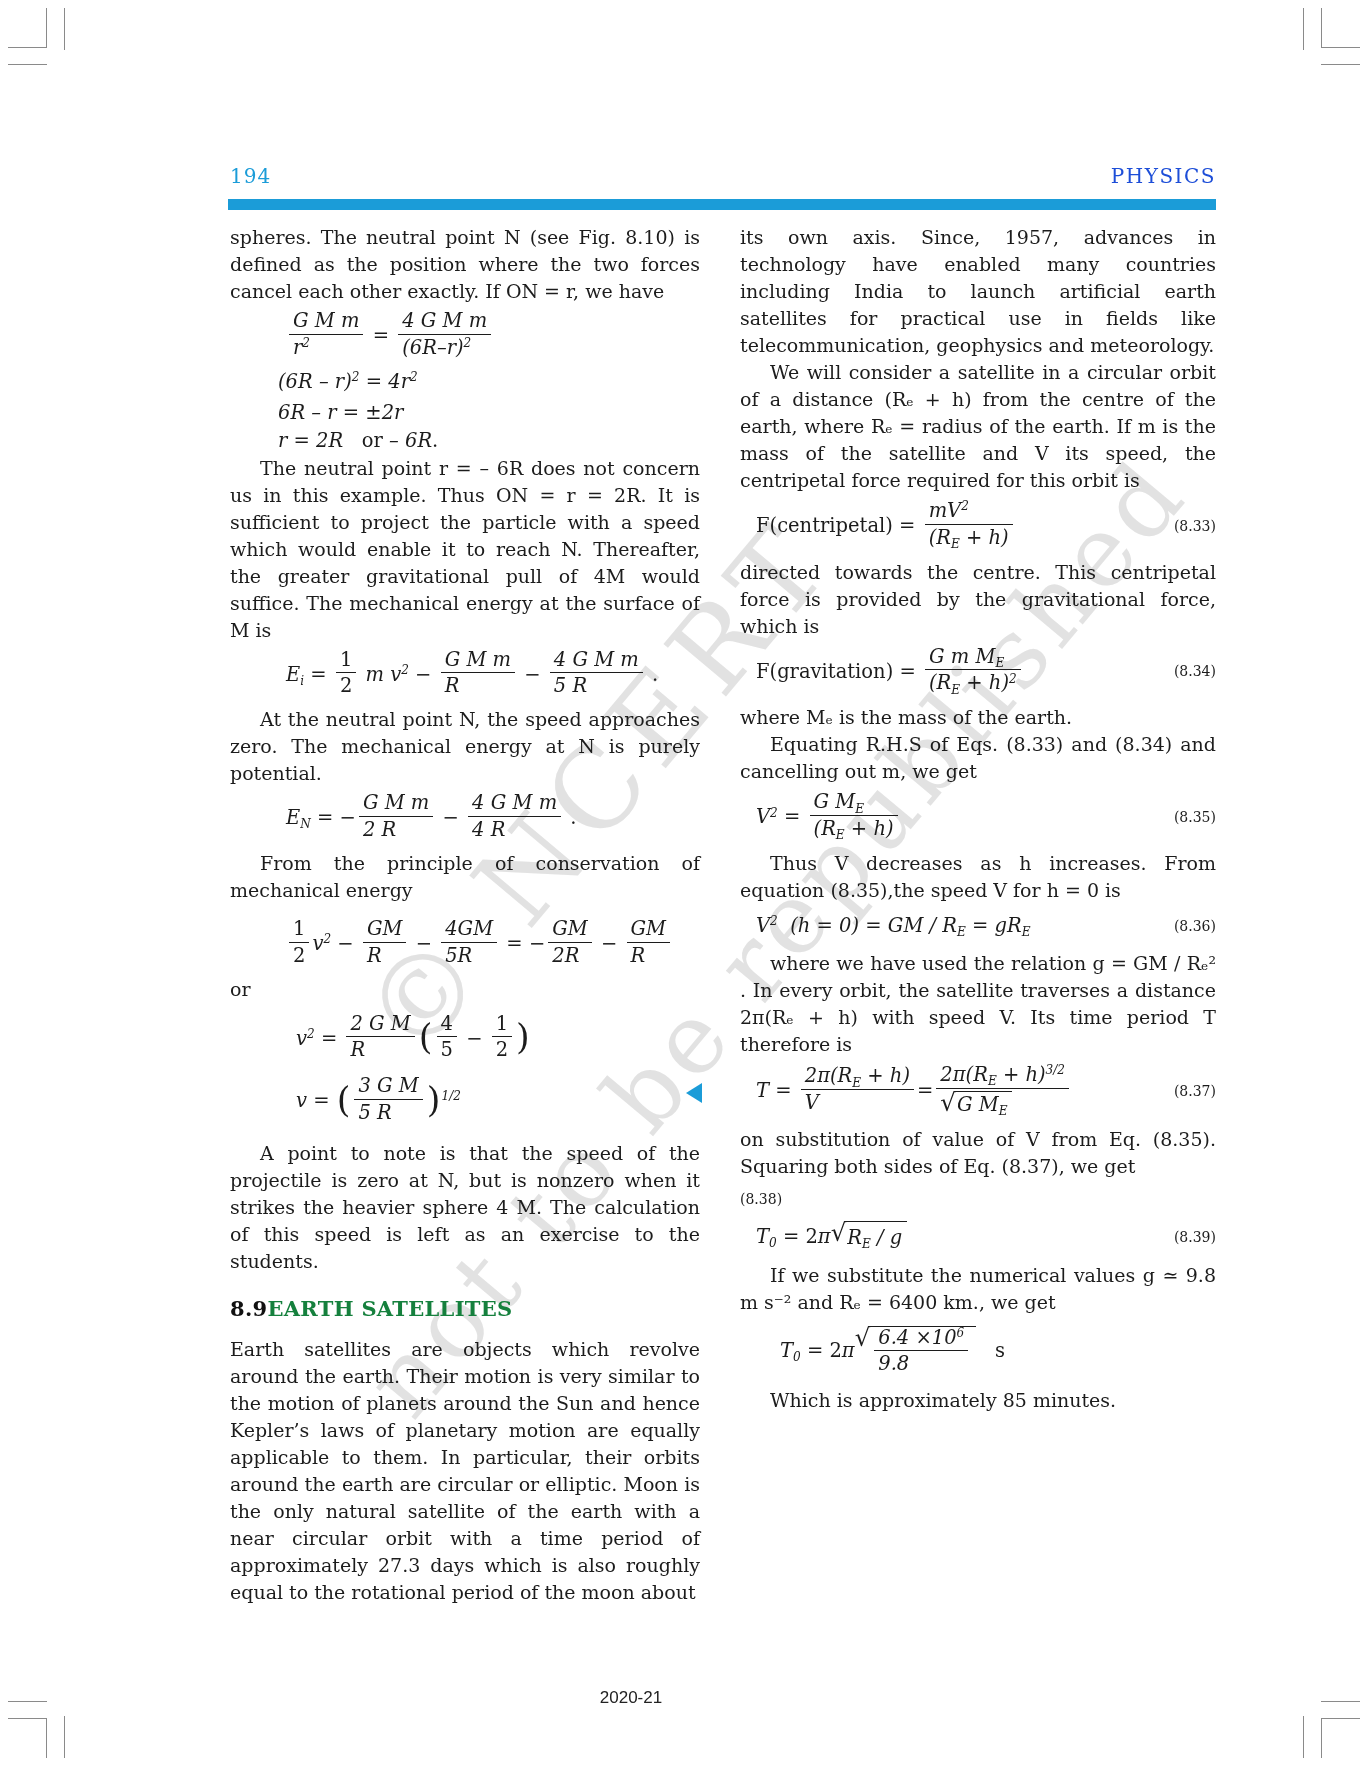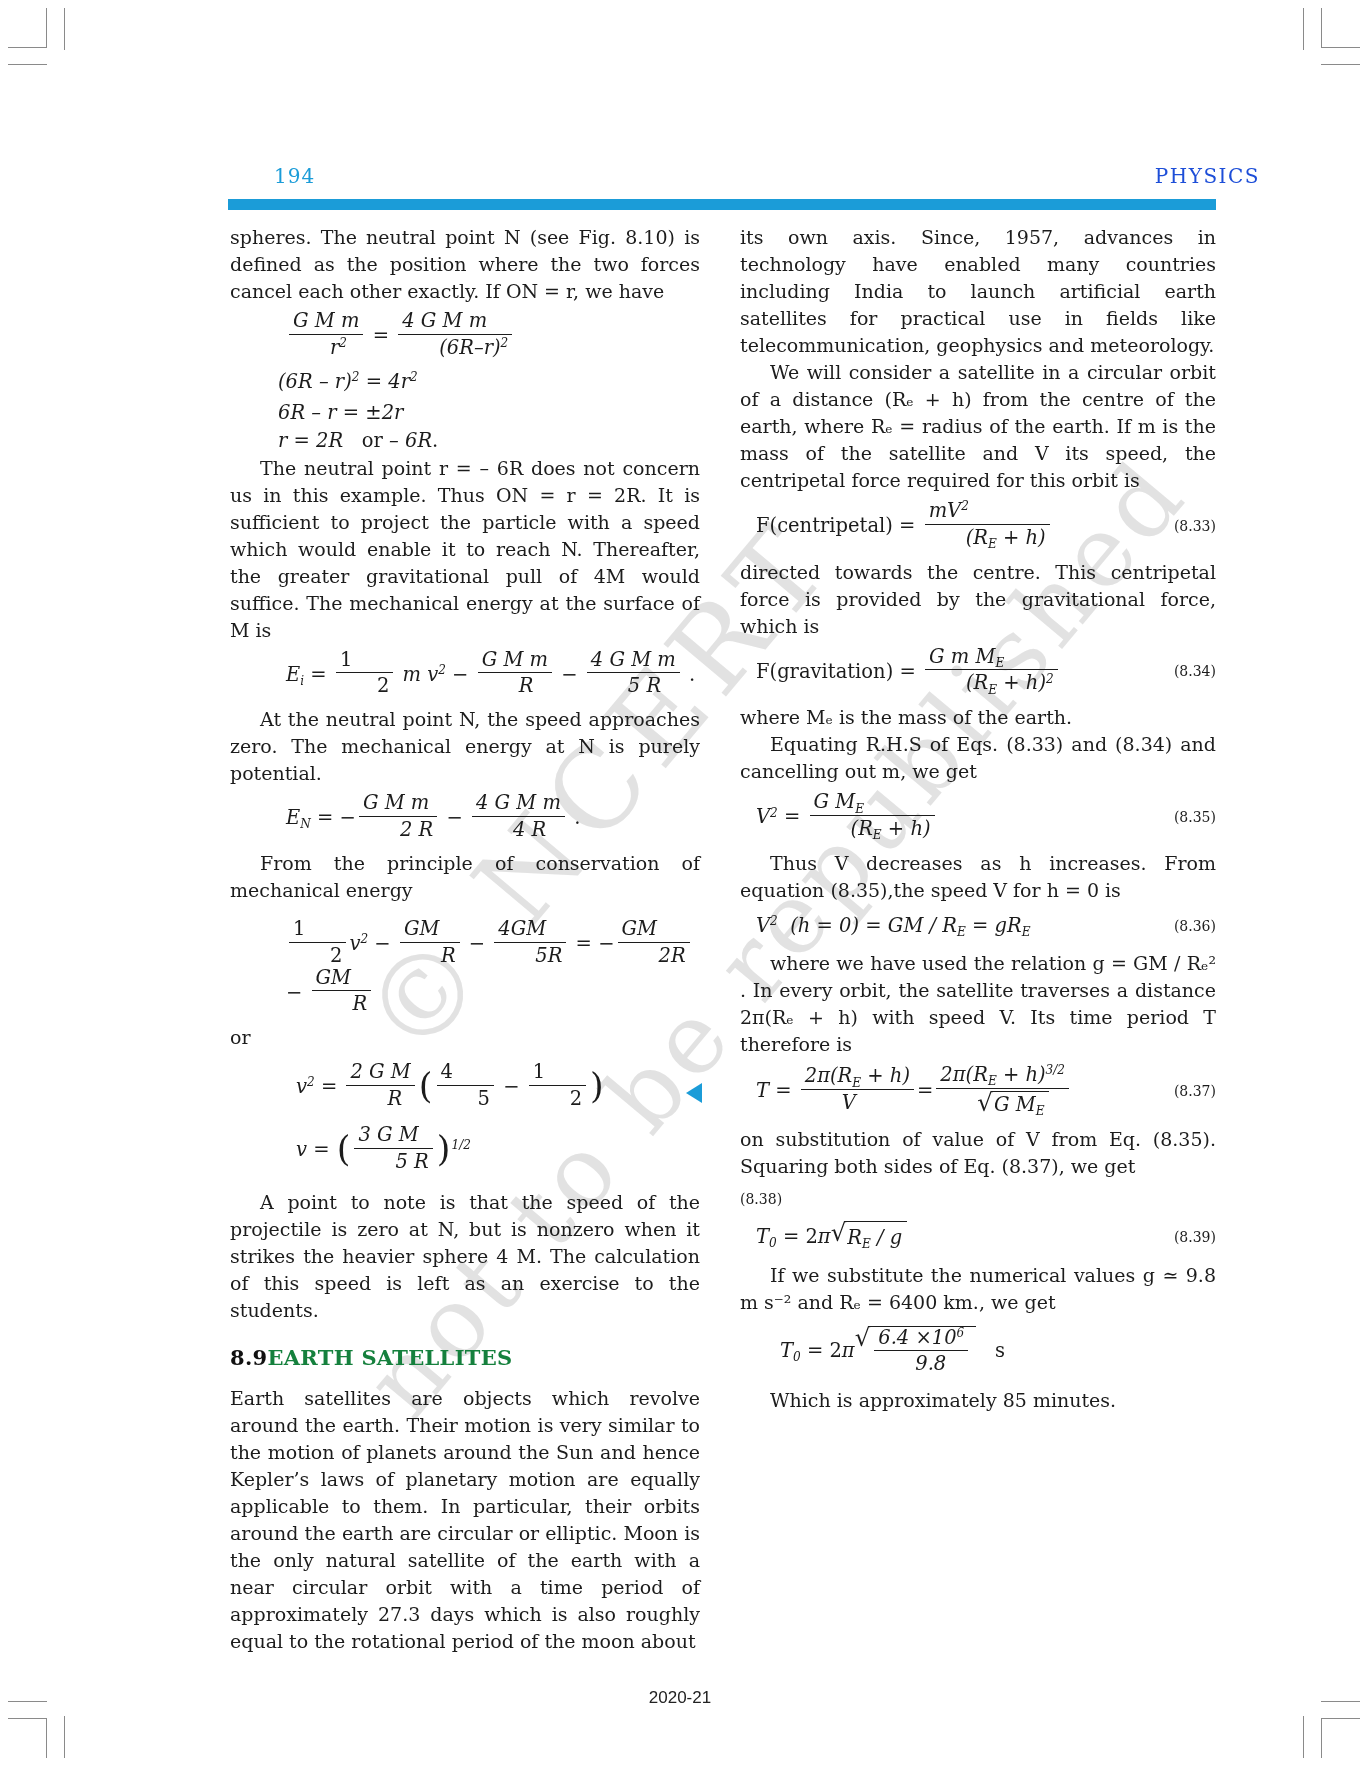--- a/index.html
+++ b/index.html
@@ -1,21 +1,21 @@
 <!DOCTYPE html>
 <html><head>
 <meta charset="utf-8">
 <style>
   html,body{margin:0;padding:0;background:#fff;}
   #page{position:relative;width:1368px;height:1766px;background:#ffffff;overflow:hidden;
         font-family:"DejaVu Serif","Liberation Serif",serif;color:#1c1c1c;}
   
   .crop{position:absolute;background:#8a8a8a;}
   
-  .header{position:absolute;left:230px;top:164px;width:986px;display:flex;justify-content:space-between;align-items:baseline;margin-left:44px;}
+  .header{position:absolute;left:230px;top:164px;width:986px;display:flex;justify-content:space-between;align-items:baseline;}
   .pagenum{font-size:20px;color:#1b9cd8;letter-spacing:1px;}
   .subject{font-size:20px;color:#1d4ed8;letter-spacing:1.5px;}
   .bluebar{position:absolute;left:228px;top:199px;width:988px;height:11px;background:#1b9cd8;}
   
   .col{position:absolute;top:224px;font-size:19px;line-height:27px;}
   .col-left{left:230px;width:470px;}
   .col-right{left:740px;width:476px;}
   p{margin:0;text-align:justify;}
   p.ind{text-indent:30px;}
   p.noj{text-align:left;}
@@ -30,35 +30,35 @@
   .eqrow .eq{flex:1;padding-left:16px;}
   .eqnum{flex:none;font-size:14px;}
   .eq,.eqblock,.eqline{font-size:19.5px;}
   .mi{font-style:italic;white-space:pre-wrap;}
   .mr{font-style:normal;white-space:pre-wrap;}
   .msup{font-size:62%;font-style:italic;position:relative;top:-0.55em;white-space:pre;}
   .msub{font-size:62%;font-style:italic;position:relative;top:0.35em;white-space:pre;}
   .mbig{font-size:1.8em;font-style:normal;vertical-align:middle;line-height:.6;padding:0 1px;position:relative;top:-2px;}
   .mfrac{display:inline-block;vertical-align:middle;text-align:left;margin:0 3px;position:relative;top:-2px;}
   .mfrac>.num{display:block;border-bottom:1.5px solid #1c1c1c;padding:0 4px 2px;line-height:1.12;}
-  .mfrac>.den{display:block;padding:2px 4px 0;line-height:1.12;margin-left:37px;}
+  .mfrac>.den{display:block;padding:2px 4px 0;line-height:1.12;}
   .msqrt{display:inline-flex;align-items:flex-start;vertical-align:middle;}
   .msqrt>.rsign{font-style:normal;font-size:1.25em;line-height:1;margin-right:-2px;}
   .msqrt>.rbar{border-top:1.6px solid #1c1c1c;padding:2px 5px 0 3px;display:inline-block;}
   
   .tri{position:absolute;left:686px;top:1083px;width:0;height:0;
        border-top:10px solid transparent;border-bottom:10px solid transparent;border-right:16px solid #1b9cd8;}
   
   .watermark{position:absolute;left:84px;top:360px;width:1200px;height:1000px;
              display:flex;flex-direction:column;align-items:center;justify-content:center;gap:110px;
              transform:rotate(-50deg);pointer-events:none;opacity:.5;color:#c6c6c6;white-space:nowrap;}
   .wm1{font-size:112px;letter-spacing:12px;}
   .wm2{font-size:98px;letter-spacing:7px;}
   
-  .footer{position:absolute;left:580px;top:1688px;width:200px;text-align:center;
+  .footer{position:absolute;left:531px;top:1688px;width:200px;text-align:center;
           font-family:"Liberation Sans","DejaVu Sans",sans-serif;font-size:17px;color:#222;}
 </style>
 </head>
 <body>
 
 <div id="page">
 
   <div class="crop" style="left:46px;top:8px;width:1px;height:40px"></div>
   <div class="crop" style="left:8px;top:47px;width:39px;height:1px"></div>
   <div class="crop" style="left:64px;top:8px;width:1px;height:42px"></div>

